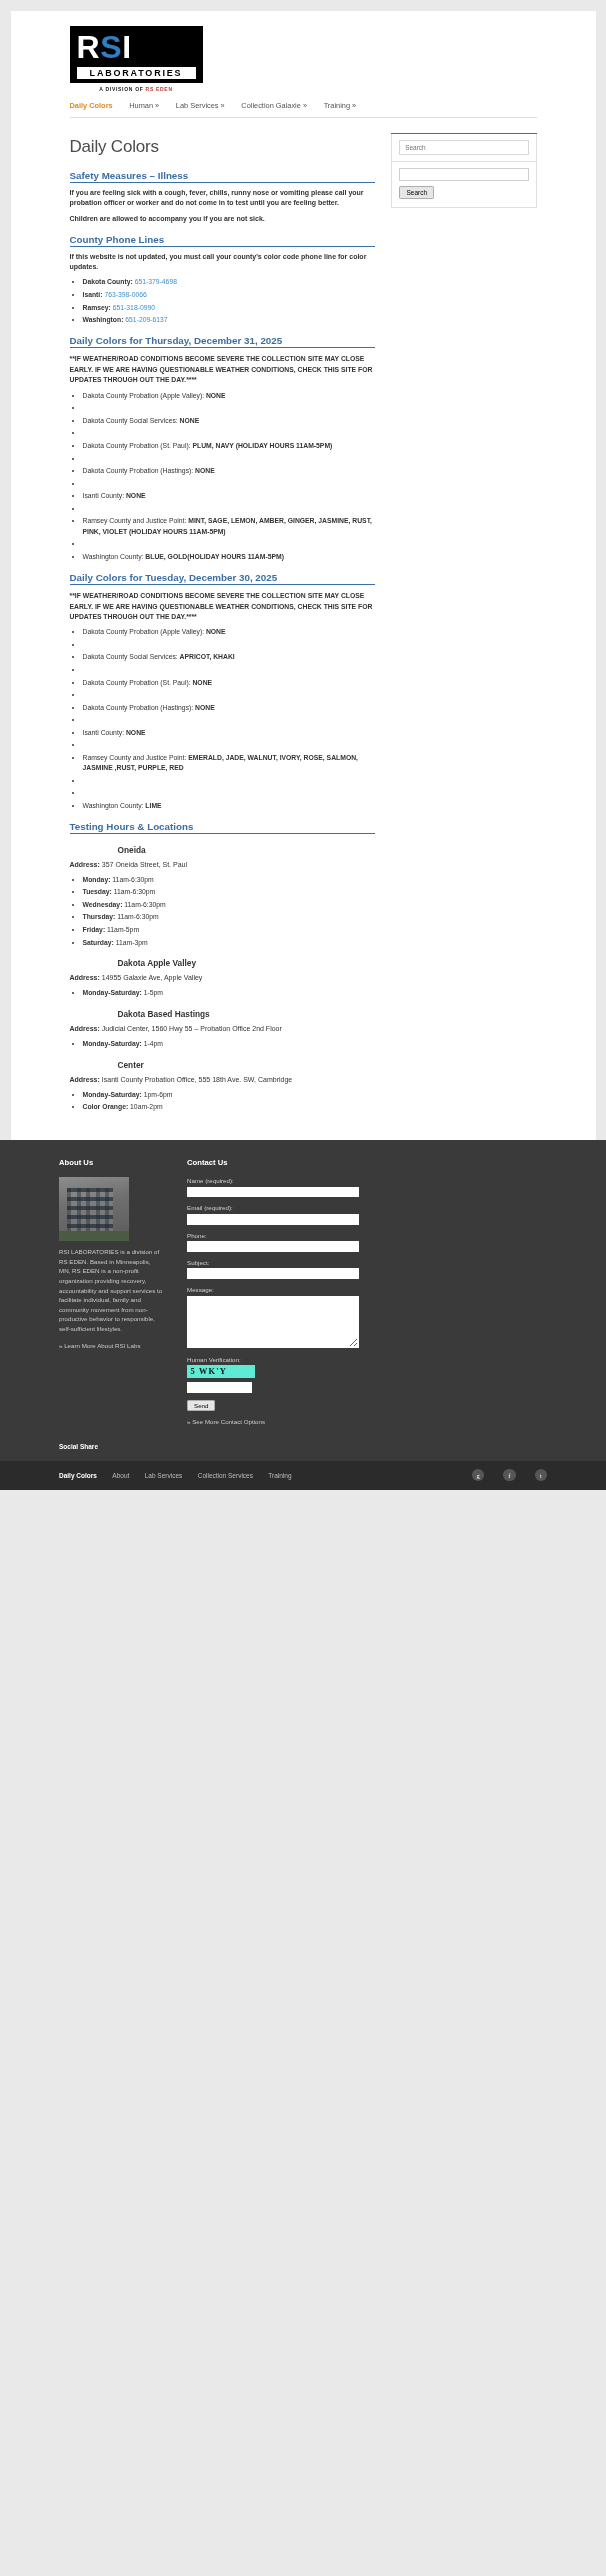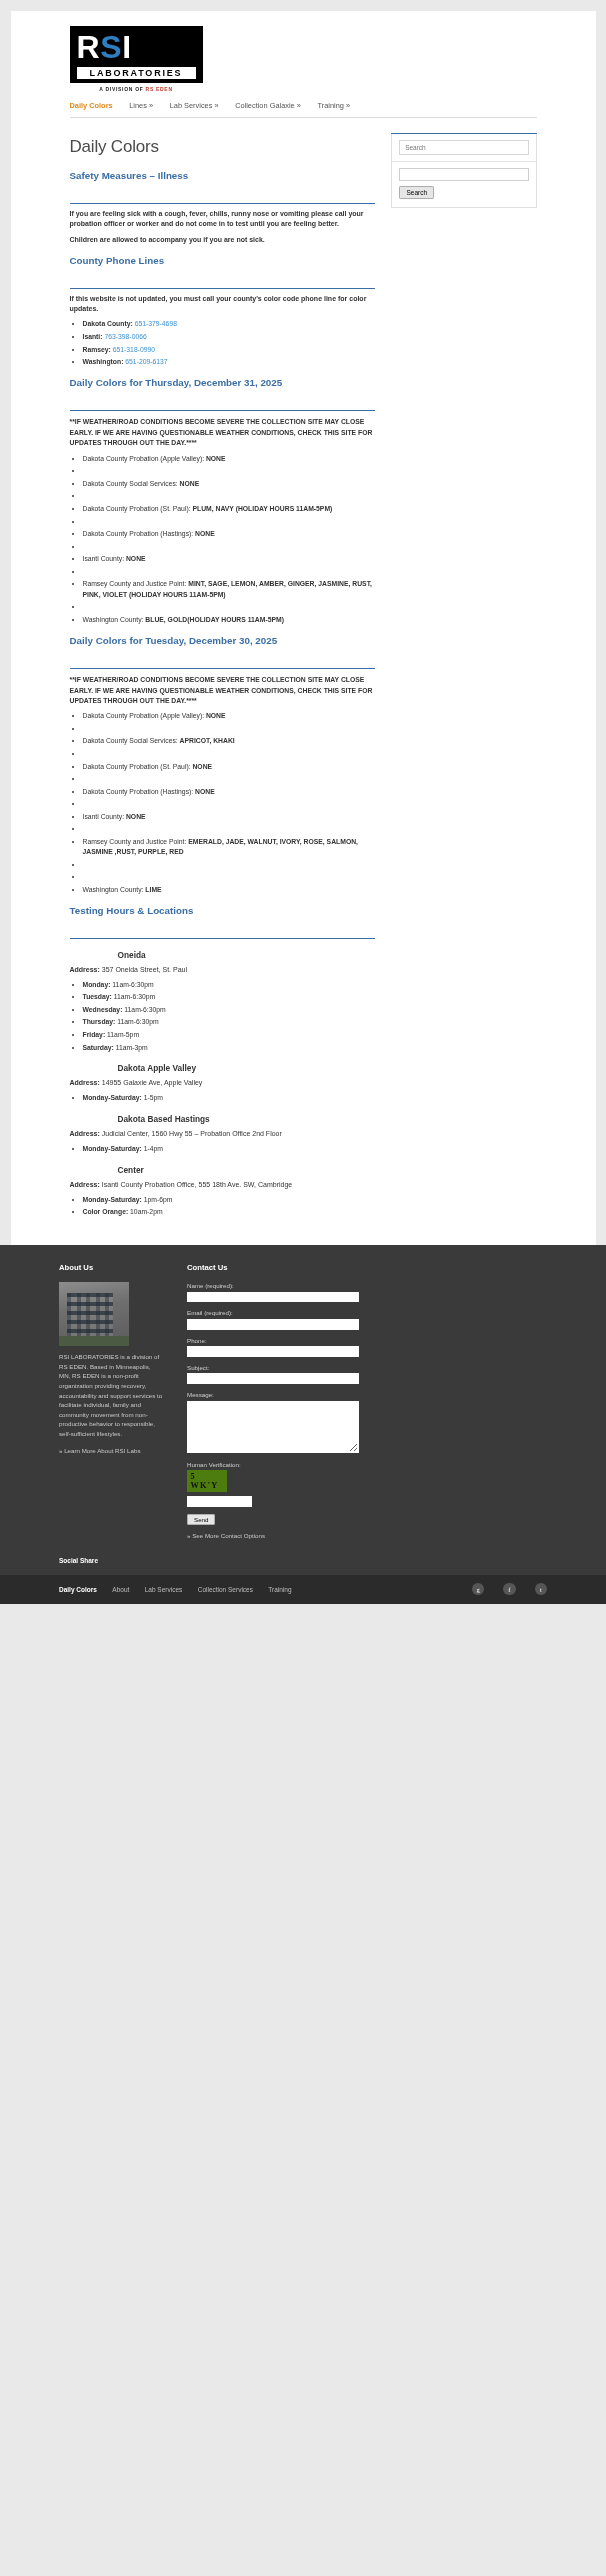--- a/index.html
+++ b/index.html
@@ -51,21 +51,21 @@
   }
   .main { width:320px; }
   .sidebar { width:152px; }
 
   h1.page-title {
     font-size:17px; font-weight:normal; color:#4b4b4b;
     margin:4.7px 0 8.3px 0; letter-spacing:-0.2px;
   }
   h2.sec {
     font-size:9.8px; color:#3a6ea5; font-weight:bold;
-    margin:13px 0 3.6px 0; padding-bottom:22px;
+    margin:13px 0 3.6px 0; padding-bottom:1px;
     border-bottom:1.2px solid #3a6ea5;
   }
   h2.sec.tight { margin-top:10px; }
   h3.sub {
     font-size:8.3px; color:#333; font-weight:bold; margin:10.7px 0 3.6px 0;padding-left:48px;
   }
   p { margin:4.7px 0; line-height:1.5; font-size:7px; }
   p.b { font-weight:bold; }
   ul { margin:3.6px 0 3.6px 0; padding-left:13px; }
   li { margin:0 0 2.4px 0; font-size:6.8px; line-height:1.5; }
@@ -119,22 +119,22 @@
     content:""; position:absolute; left:0; bottom:0; width:100%; height:10.7px;
     background:#4a5a43;
   }
   .f-about p { font-size:6.2px; line-height:1.55; color:#c9c9c9; margin:0 0 7px 0; }
   .f-link { font-size:6.2px; color:#c9c9c9; text-decoration:none; display:block; line-height:1.5; }
 
   .f-field-label { font-size:6.2px; color:#cfcfcf; margin:6px 0 2.4px 0; }
   .f-input { width:172px; height:10.7px; background:#fff; border:0.6px solid #fff; }
   .f-textarea { width:172px; height:52px; background:#fff; border:0.6px solid #fff; }
   .captcha {
-    background:#4d7c0f; color:#111; font-weight:bold; font-size:8.3px;
-    width:40px; padding:1.8px 3.6px; letter-spacing:1.2px; font-family:"Liberation Serif", serif;
+    background:#5eead4; color:#111; font-weight:bold; font-size:8.3px;
+    width:68px; padding:1.8px 3.6px; letter-spacing:1.2px; font-family:"Liberation Serif", serif;
   }
   .f-input-small { width:65px; height:10.7px; background:#fff; border:0.6px solid #fff; margin-top:4.7px; }
   .send-btn {
     margin-top:6px; font-size:6.2px; padding:1.2px 6px; background:#e6e6e6;
     border:0.6px solid #adadad; border-radius:1.2px; font-family:"Liberation Sans", sans-serif;
     cursor:pointer;
   }
   .more-contact { display:block; margin-top:7px; font-size:6.2px; color:#c9c9c9; text-decoration:none; }
 
   .social-bar {
@@ -173,21 +173,21 @@
           <div class="logo-sub">LABORATORIES</div>
         </div>
         <div class="logo-tagline">
           <span>A DIVISION OF </span><span class="red">RS EDEN</span>
         </div>
       </div>
     </div>
 
     <div class="nav">
       <a href="#" class="active">Daily Colors</a>
-      <a href="#">Lines »</a>
+      <a href="#">Human »</a>
       <a href="#">Lab Services »</a>
       <a href="#">Collection Galaxie »</a>
       <a href="#">Training »</a>
     </div>
     <div class="nav-sep"></div>
 
     <div class="content">
 
       <div class="main">
         <h1 class="page-title">Daily Colors</h1>

